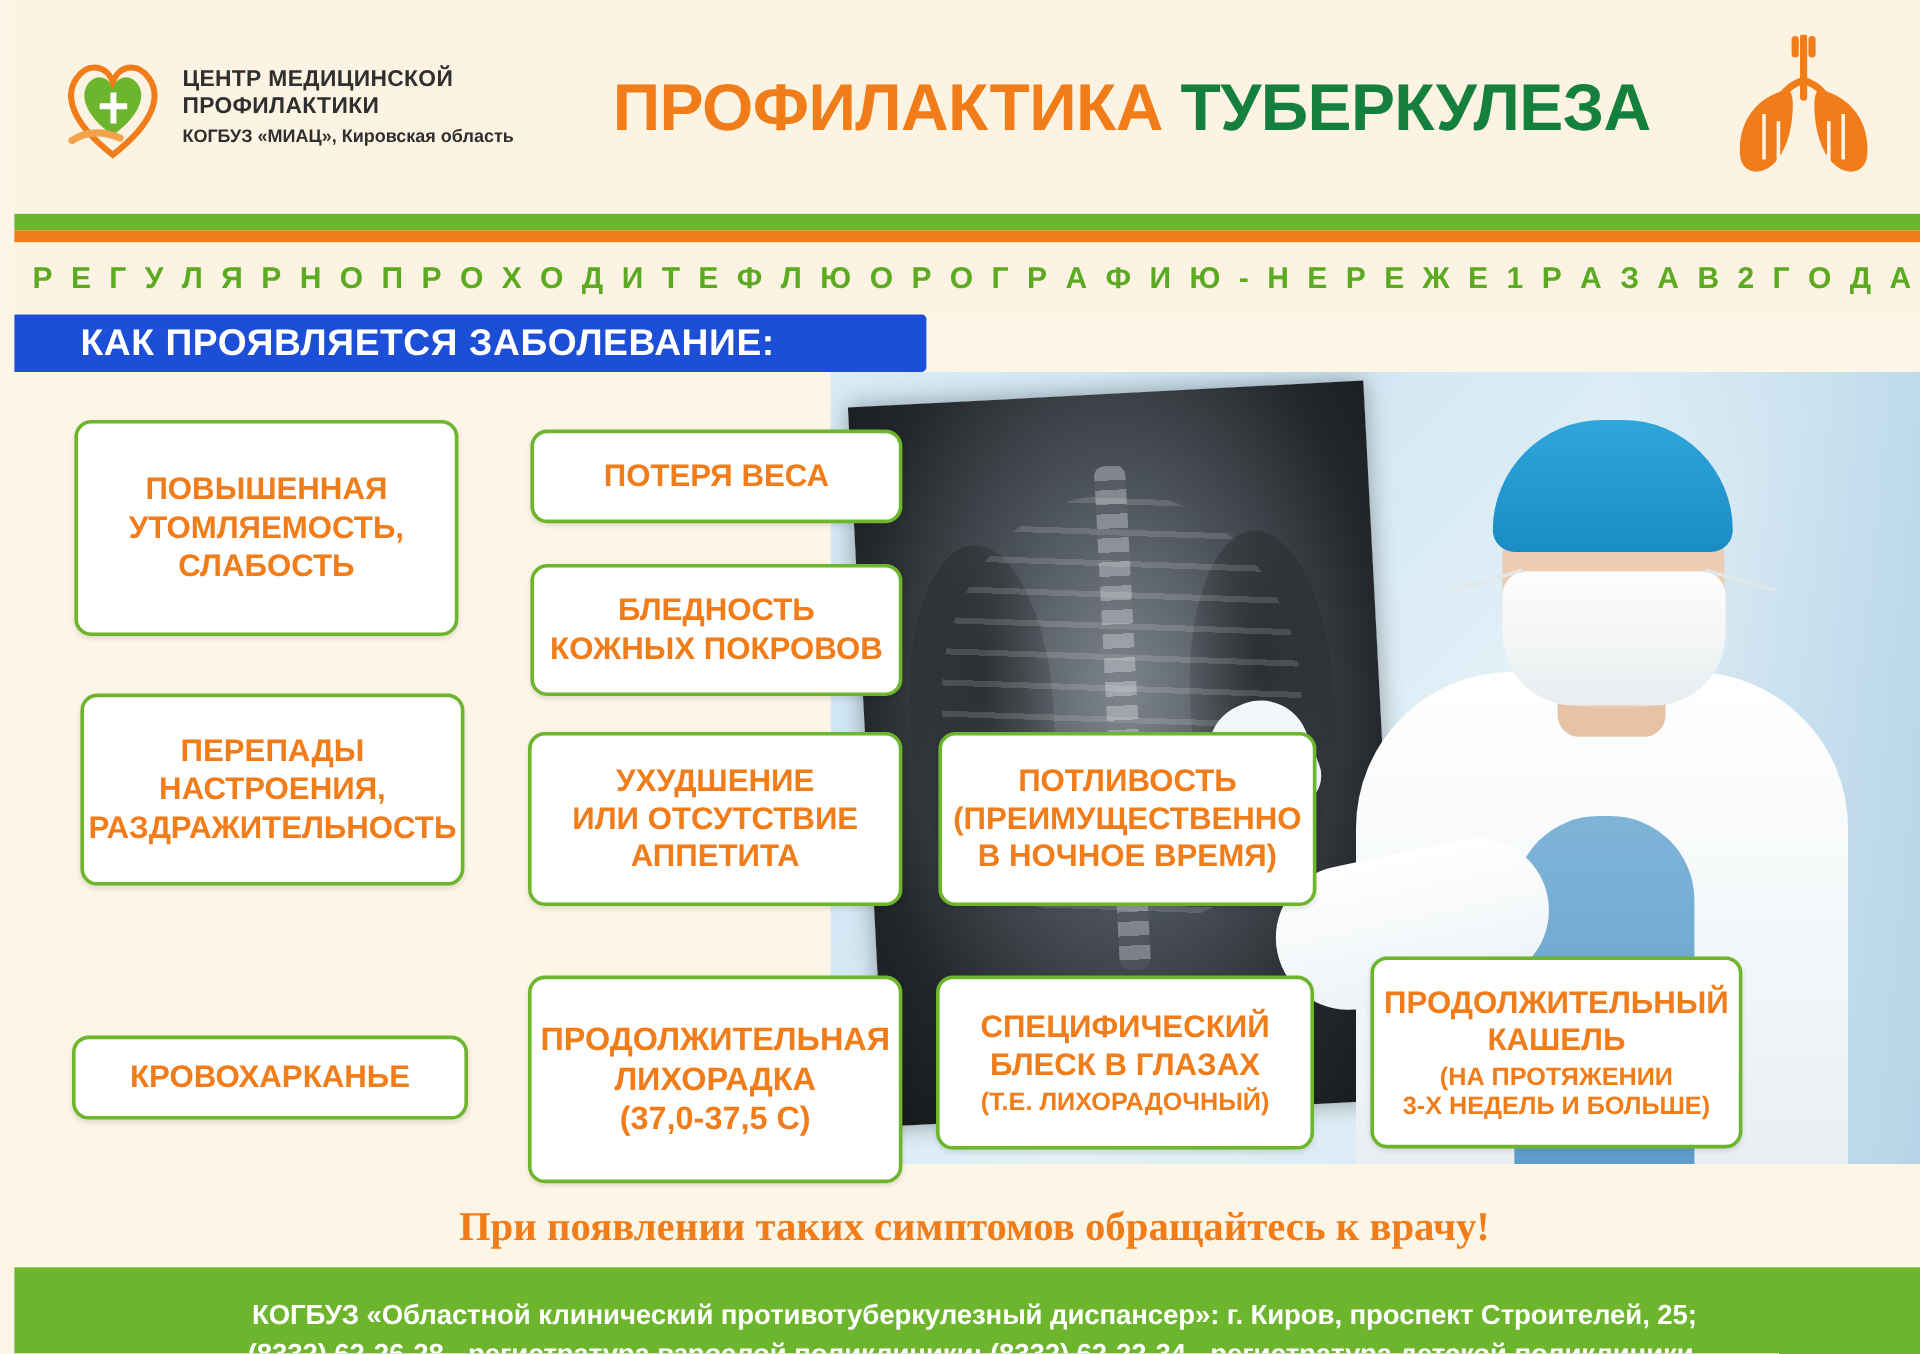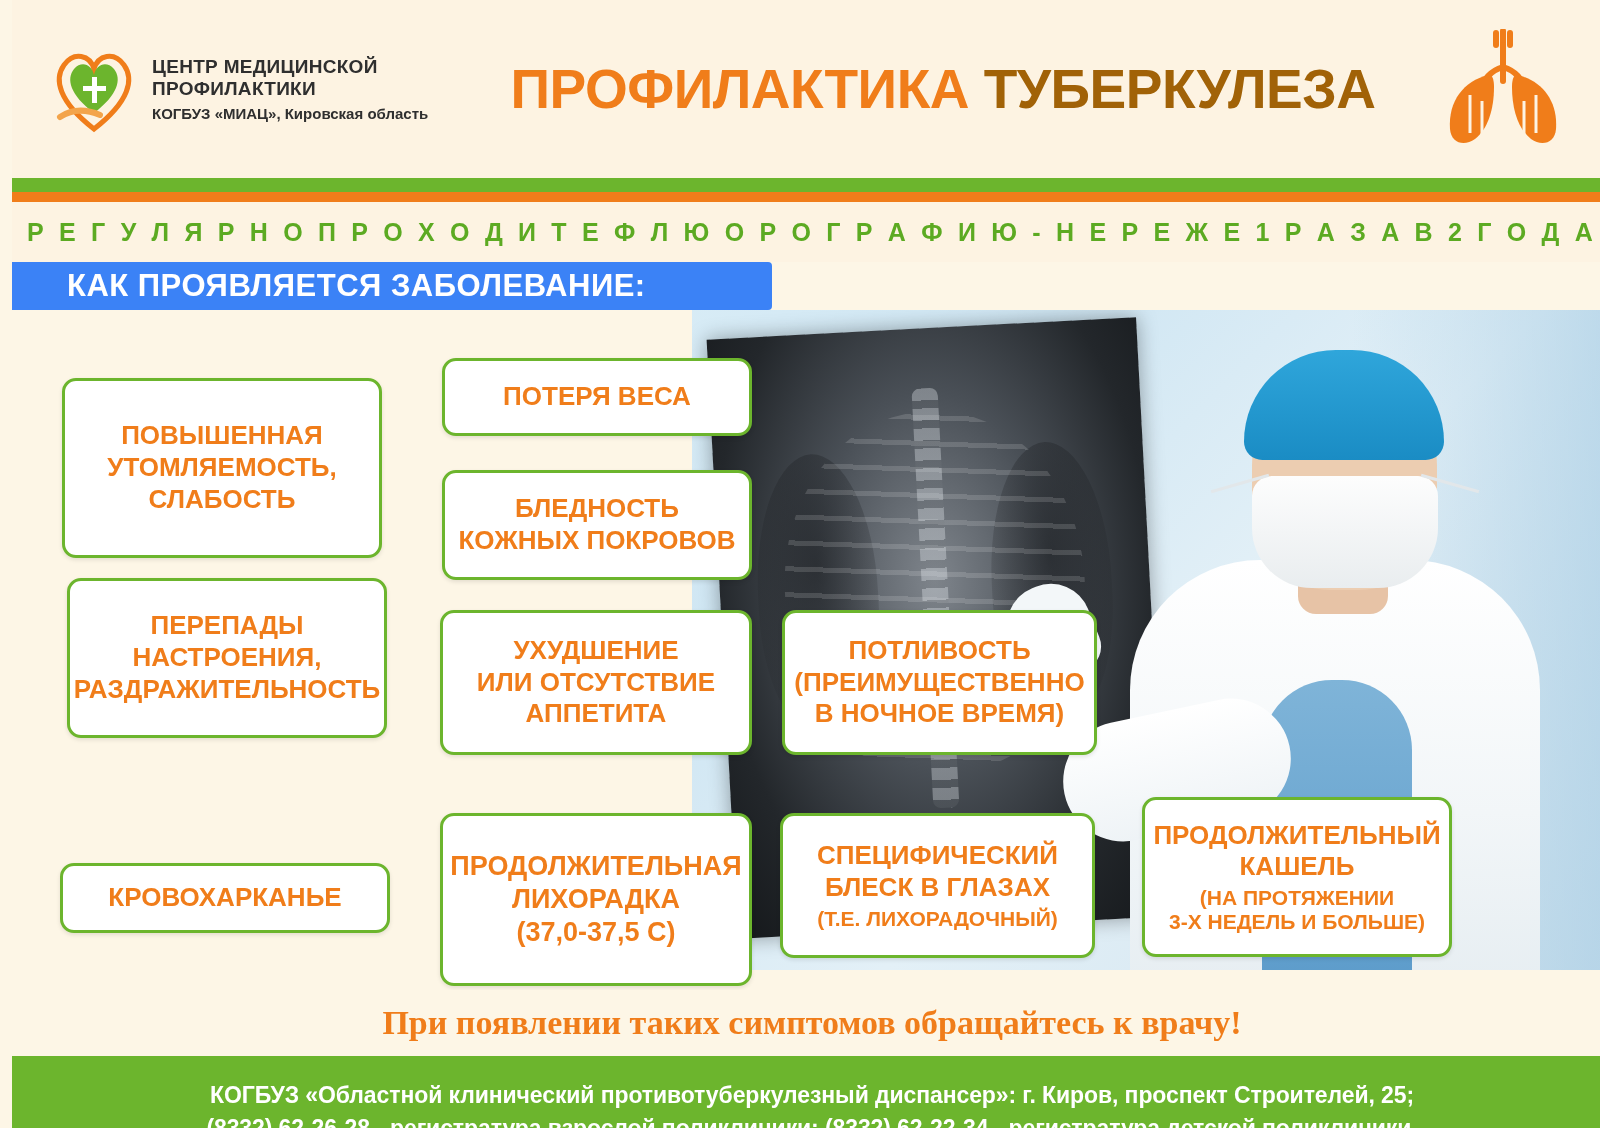--- a/index.html
+++ b/index.html
@@ -67,21 +67,21 @@
     flex: 1;
     text-align: center;
     font-size: 55px;
     font-weight: bold;
     letter-spacing: -0.5px;
     white-space: nowrap;
     margin-left: -20px;
     font-family: "Liberation Sans", sans-serif;
   }
   .t-orange { color: #f07d1a; }
-  .t-green  { color: #a16207; }
+  .t-green  { color: #15803d; }
 
   .lungs-icon {
     width: 150px;
     height: 120px;
     margin-right: 34px;
     flex: none;
     position: relative;
   }
 
   
@@ -108,21 +108,21 @@
     font-size: 25px;
     letter-spacing: 4.2px;
     white-space: nowrap;
   }
 
   
   .section-bar {
     position: relative;
     height: 48px;
     width: 760px;
-    background: #3b82f6;
+    background: #1d4ed8;
     display: flex;
     align-items: center;
     border-top-right-radius: 4px;
     border-bottom-right-radius: 4px;
   }
   .section-bar span {
     color: #ffffff;
     font-weight: bold;
     font-size: 31px;
     letter-spacing: 0.5px;
@@ -309,21 +309,21 @@
     box-sizing: border-box;
     padding: 6px 10px;
   }
   .card .sub {
     font-size: 21px;
     line-height: 1.15;
     margin-top: 3px;
   }
 
   
-  .c-fatigue   { left: 50px;  top: 68px;  width: 320px; height: 180px; font-size: 26px; }
+  .c-fatigue   { left: 50px;  top: 40px;  width: 320px; height: 180px; font-size: 26px; }
   .c-mood      { left: 55px;  top: 268px; width: 320px; height: 160px; font-size: 26px; }
   .c-dyspnea   { left: 55px;  top: 474px; width: 320px; height: 70px;  font-size: 26px; }
   .c-hemopt    { left: 48px;  top: 553px; width: 330px; height: 70px;  font-size: 26px; }
 
   
   .c-weight    { left: 430px; top: 48px;  width: 310px; height: 78px;  font-size: 26px; }
   .c-pale      { left: 430px; top: 160px; width: 310px; height: 110px; font-size: 26px; }
   .c-appetite  { left: 428px; top: 300px; width: 312px; height: 145px; font-size: 26px; }
   .c-fever     { left: 428px; top: 503px; width: 312px; height: 173px; font-size: 27px; }
 

